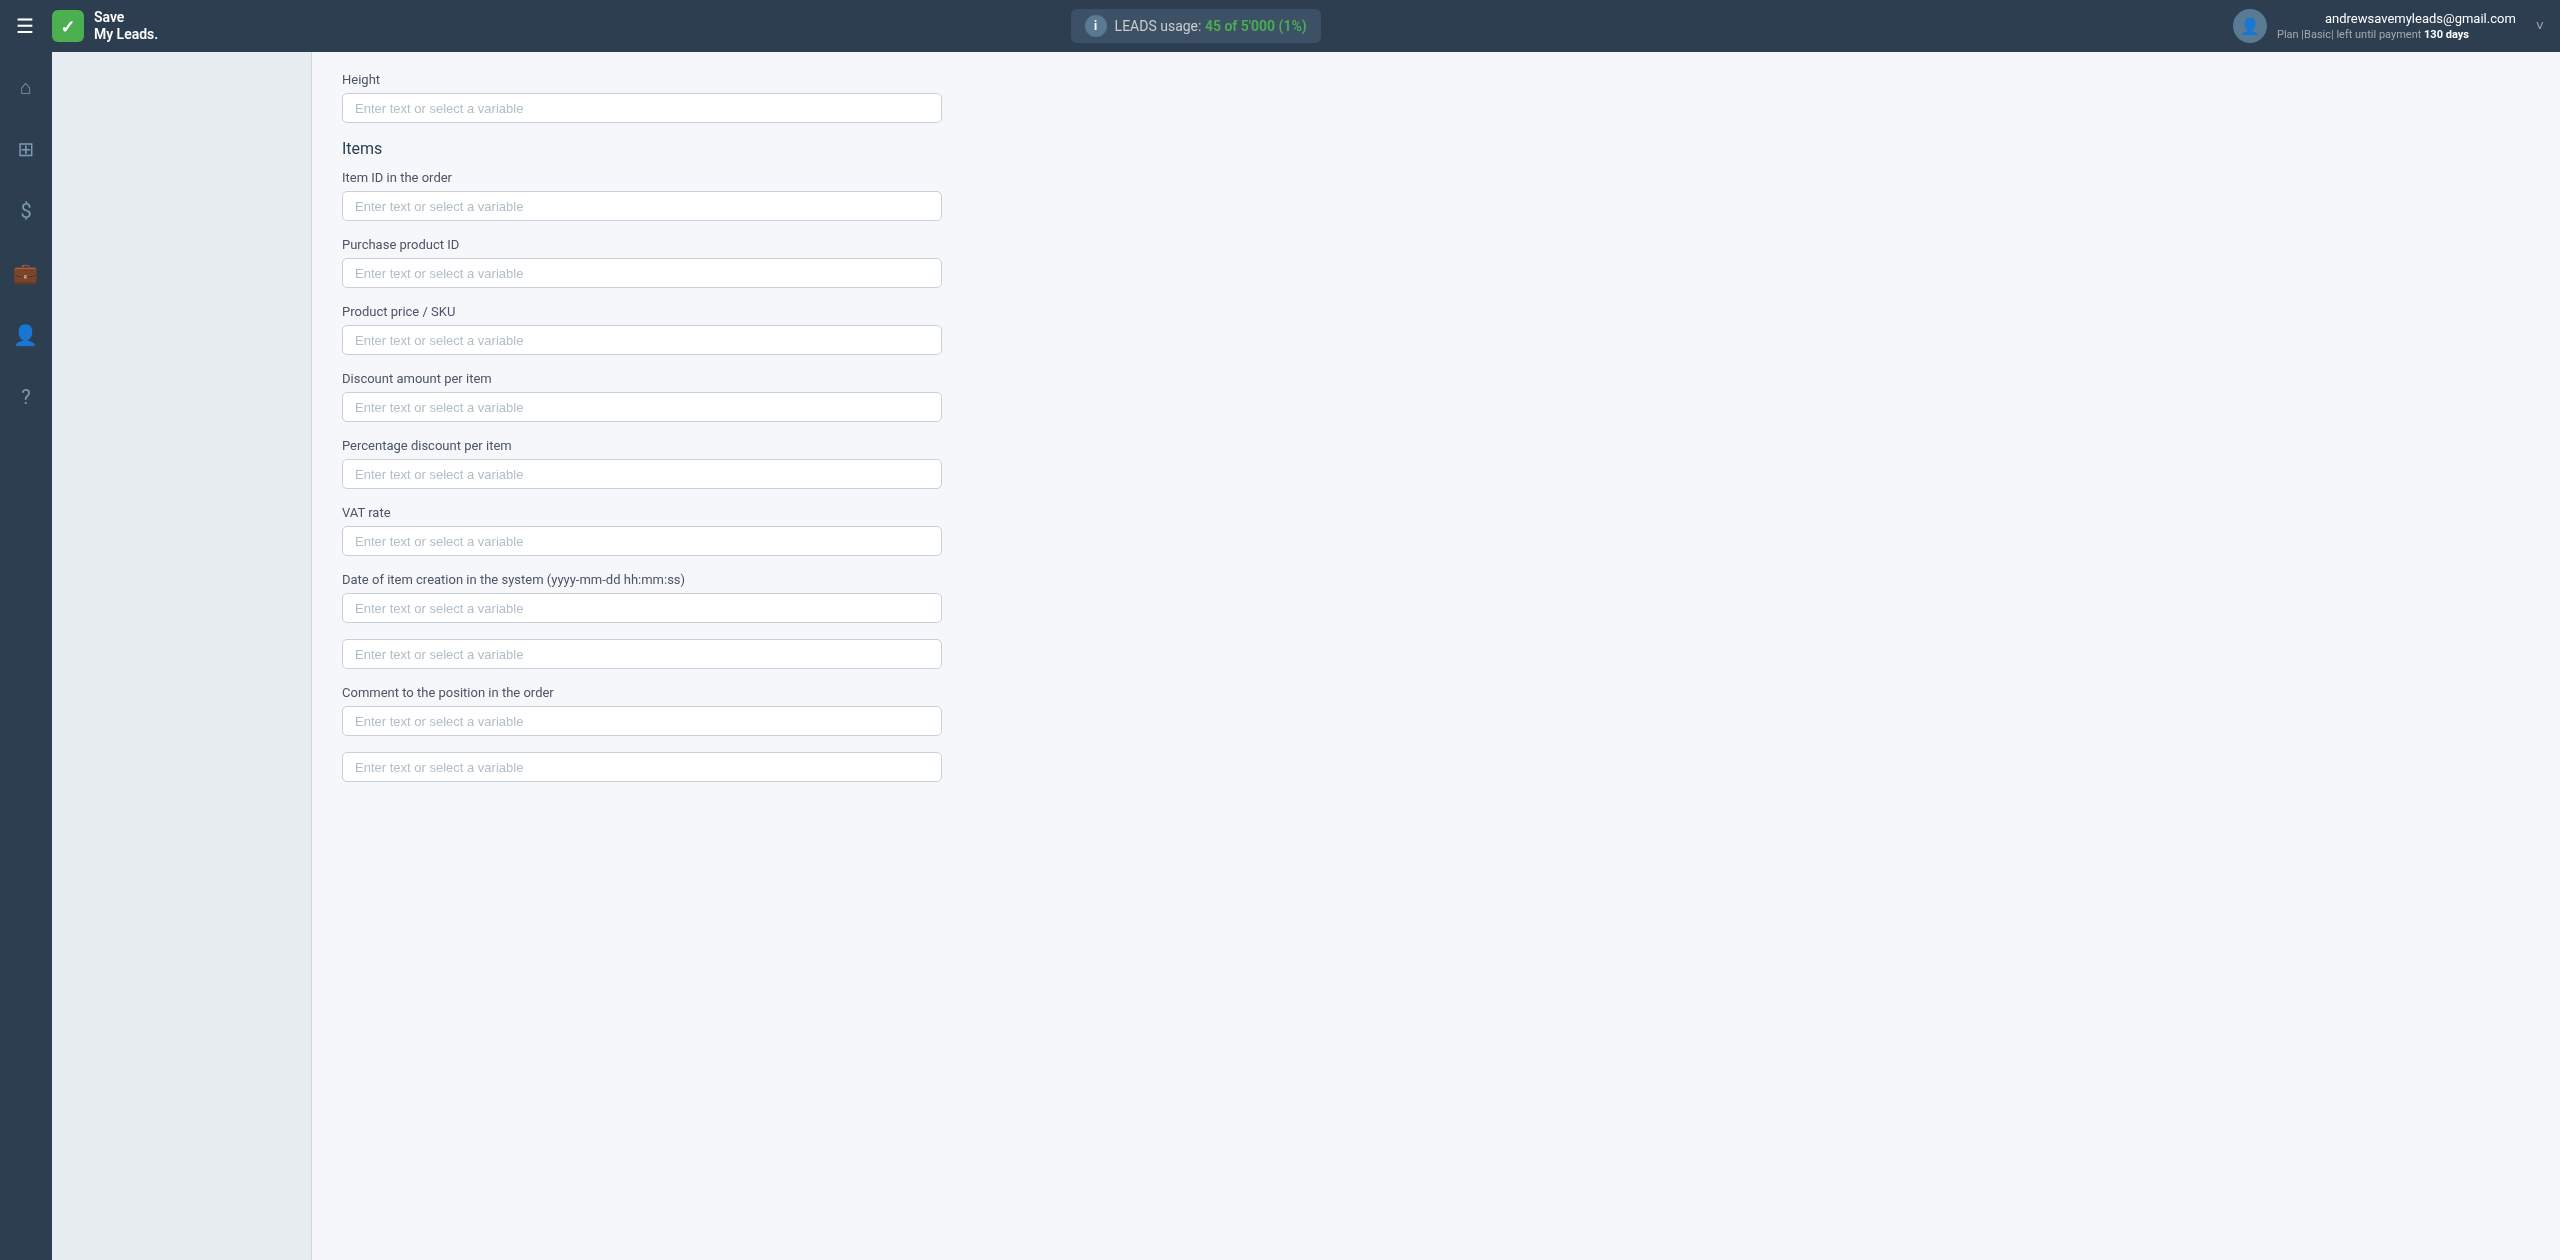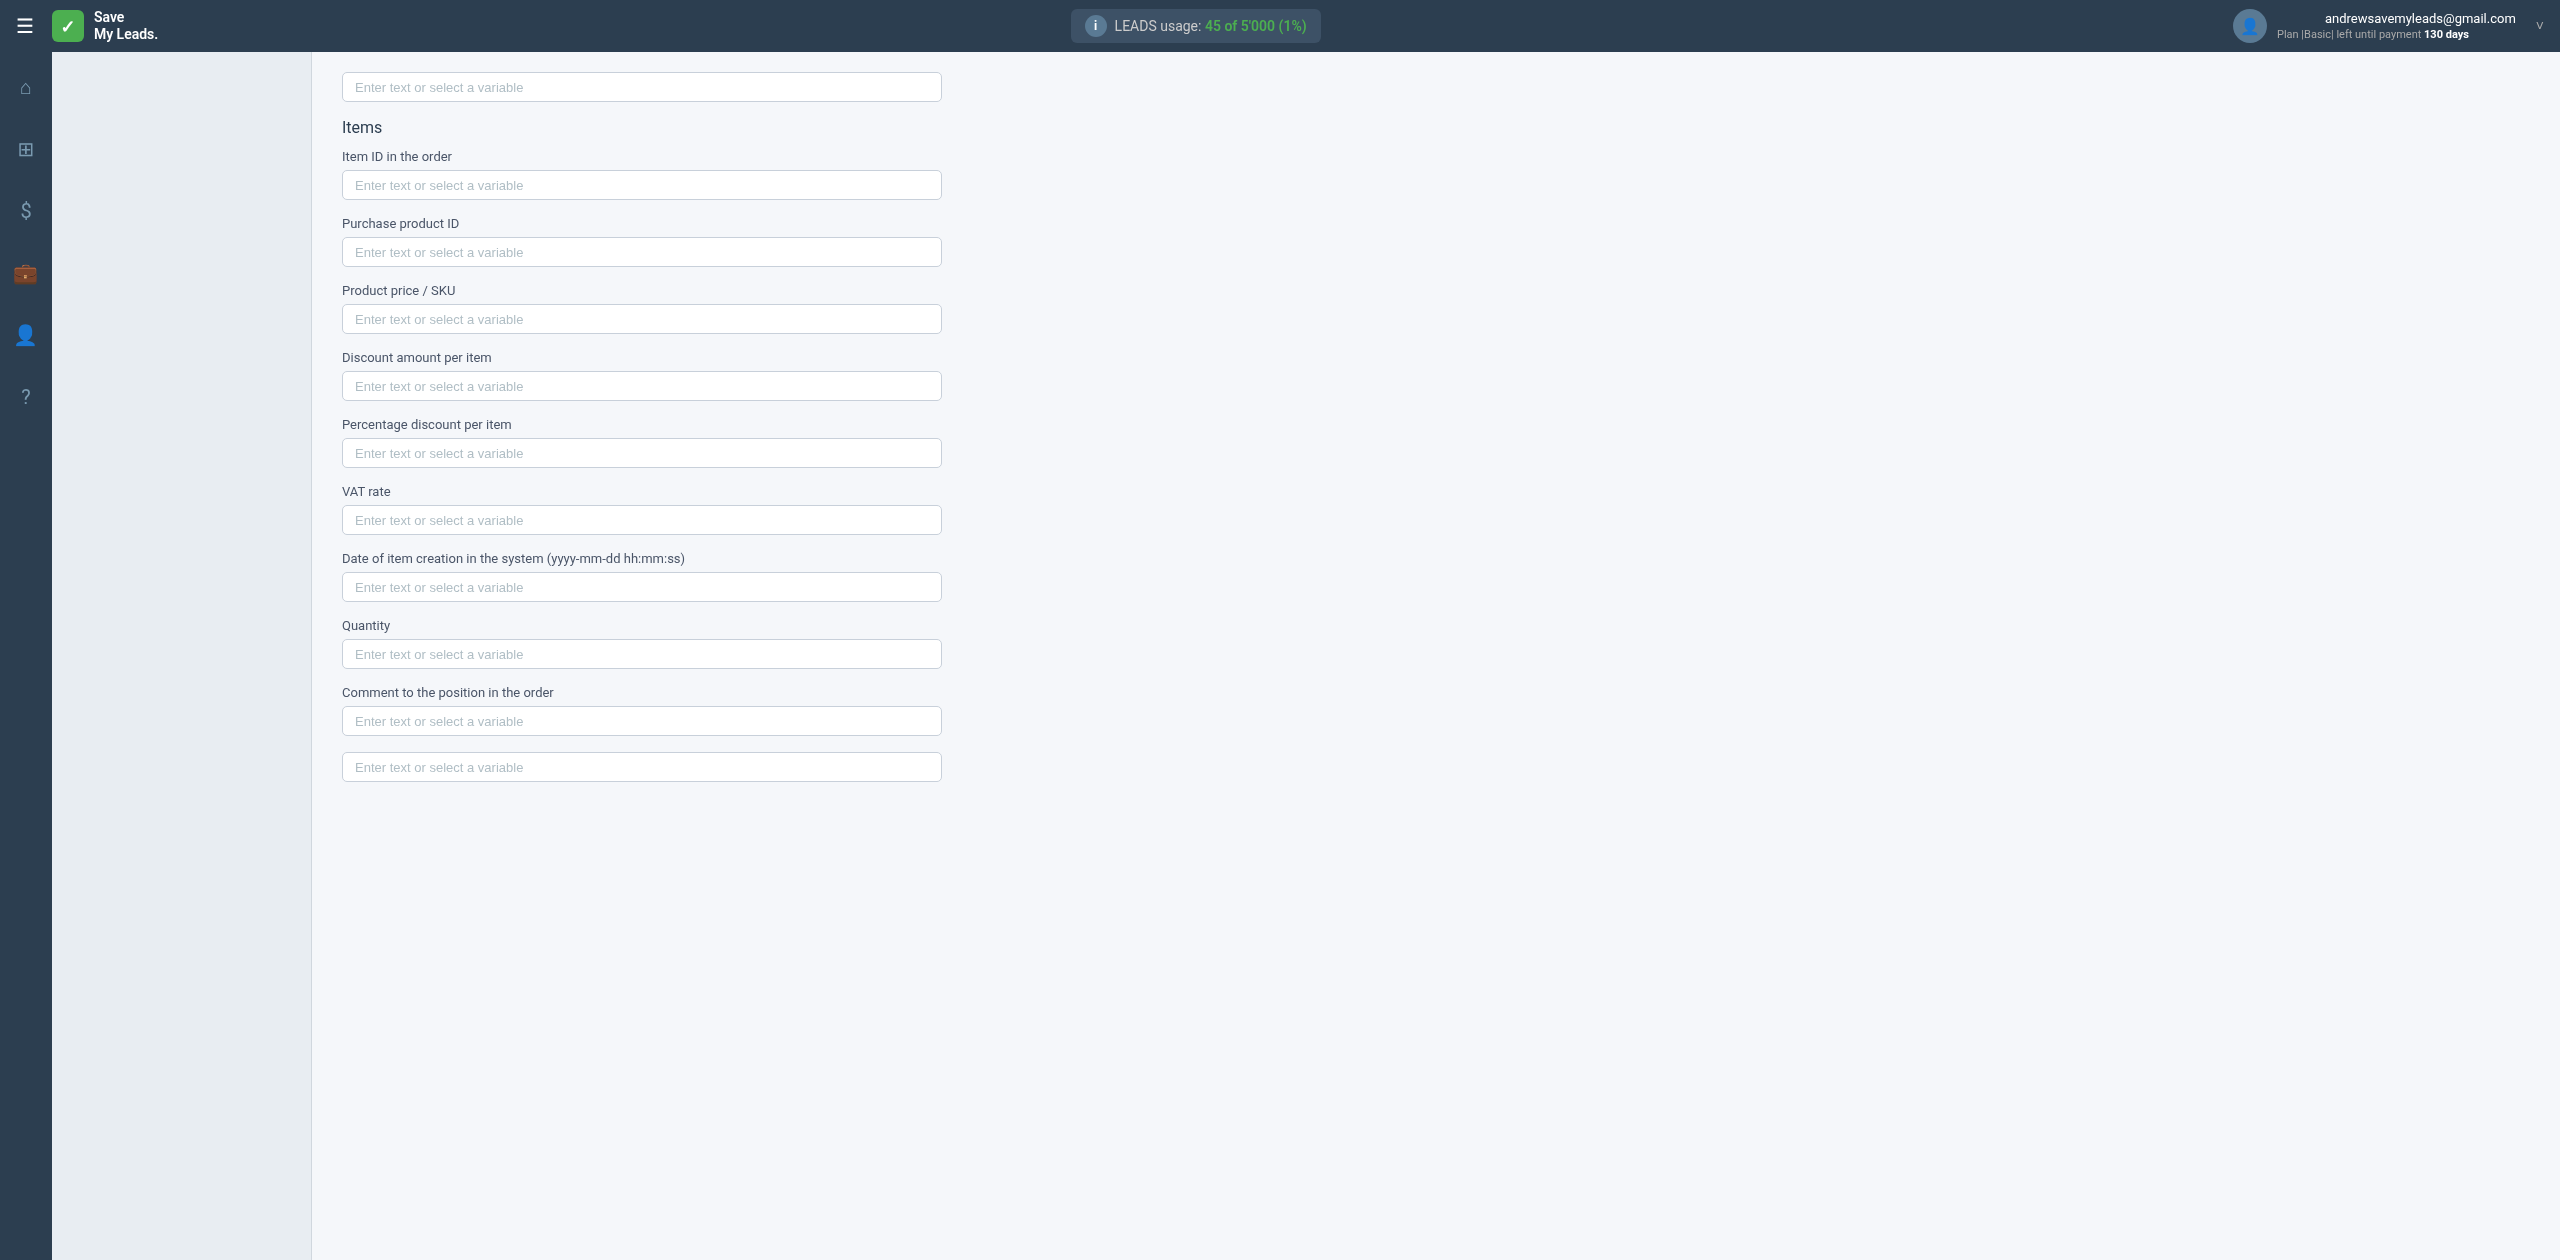--- a/index.html
+++ b/index.html
@@ -283,20 +283,21 @@
     <div class="sidebar-item">?</div>
   </div>
 
   <div class="main-area">
 
     <div class="left-panel"></div>
 
     <div class="content-panel">
 
       <div class="field-group">
+        <label class="field-label">Height</label>
         <input class="field-input" type="text" placeholder="Enter text or select a variable" style="">
       </div>
 
       <div class="section-title">Items</div>
 
       <div class="field-group">
         <label class="field-label">Item ID in the order</label>
         <input class="field-input" type="text" placeholder="Enter text or select a variable" style="">
       </div>
 
@@ -324,21 +325,20 @@
         <label class="field-label">VAT rate</label>
         <input class="field-input" type="text" placeholder="Enter text or select a variable" style="">
       </div>
 
       <div class="field-group">
         <label class="field-label">Date of item creation in the system (yyyy-mm-dd hh:mm:ss)</label>
         <input class="field-input" type="text" placeholder="Enter text or select a variable" style="">
       </div>
 
       <div class="field-group">
-        <label class="field-label">Quantity</label>
         <input class="field-input" type="text" placeholder="Enter text or select a variable" style="">
       </div>
 
       <div class="field-group">
         <label class="field-label">Comment to the position in the order</label>
         <input class="field-input" type="text" placeholder="Enter text or select a variable" style="">
       </div>
 
       <div class="field-group">
         <input class="field-input" type="text" placeholder="Enter text or select a variable" style="">

